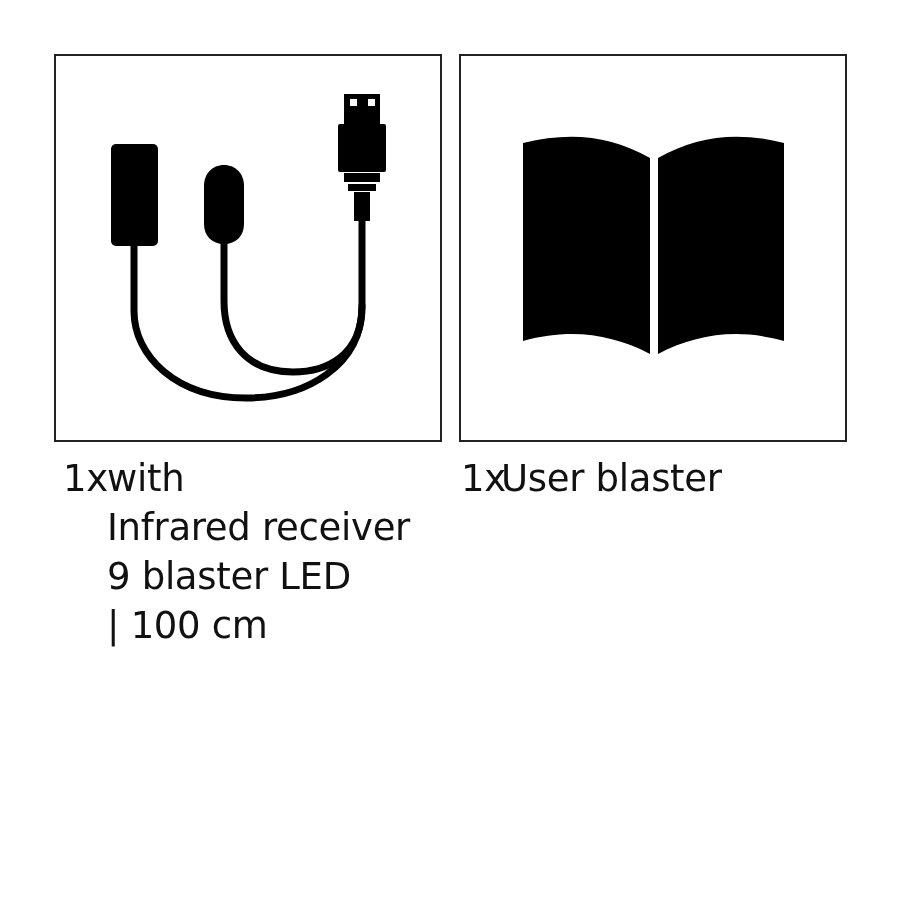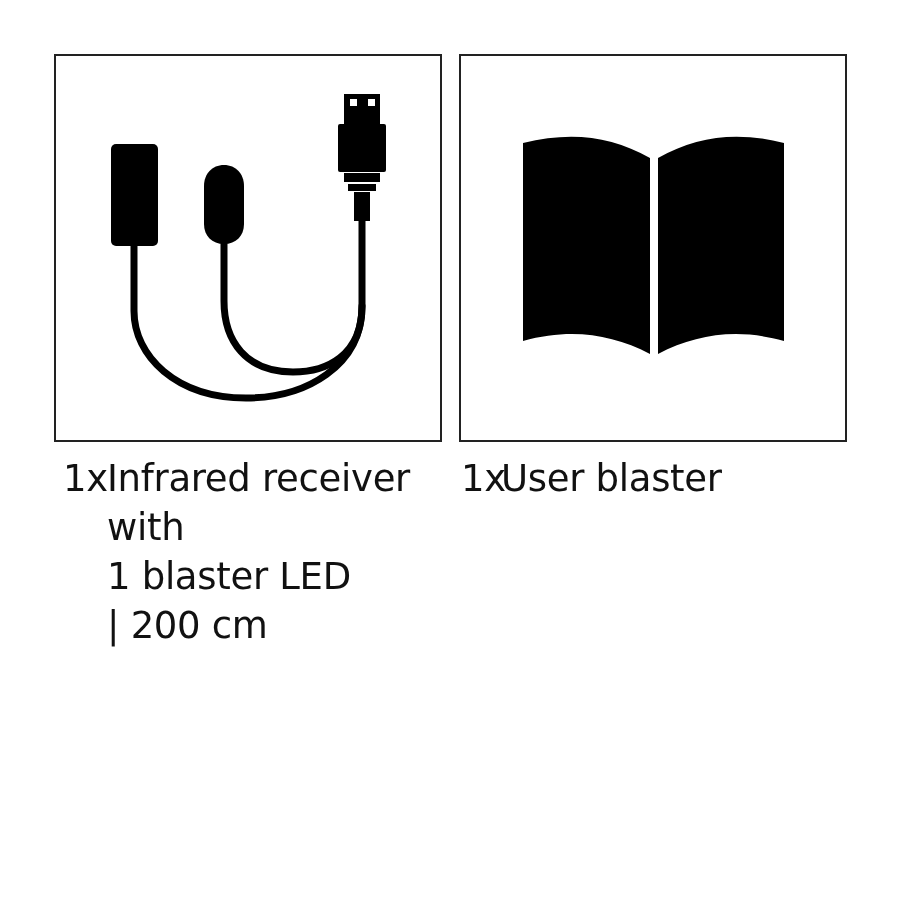--- a/index.html
+++ b/index.html
@@ -79,24 +79,24 @@
 
       <g fill="none" stroke="#000" stroke-width="7" stroke-linecap="round">
         <path d="M306 163 L306 250 C306 300 270 316 237 316 C190 316 168 285 168 245 L168 188"></path>
         <path d="M306 250 C306 310 250 342 190 342 C120 342 78 300 78 255 L78 188"></path>
       </g>
     </svg>
   </div>
   <div class="caption">
     <span class="qty">1x</span>
     <span class="lines">
+      <span class="line">with</span>
       <span class="line">Infrared receiver</span>
-      <span class="line">with</span>
-      <span class="line">1 blaster LED</span>
-      <span class="line">| 200 cm</span>
+      <span class="line">9 blaster LED</span>
+      <span class="line">| 100 cm</span>
     </span>
   </div>
 </div>
 
 <div class="item item-2">
   <div class="frame">
     <svg viewBox="0 0 384 384" xmlns="http://www.w3.org/2000/svg">
 
       <path d="M62 87 C110 75 150 80 189 102 L189 298 C150 278 110 272 62 285 Z" fill="#000"></path>
 

